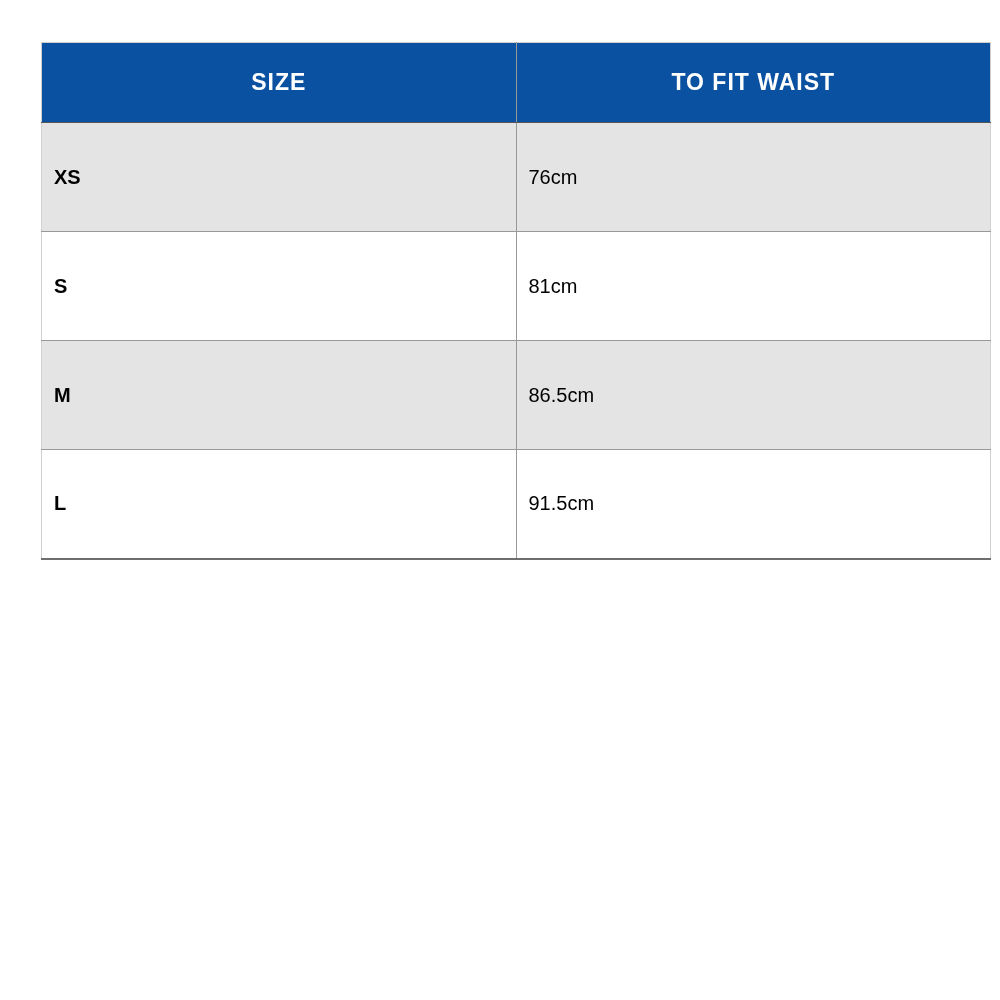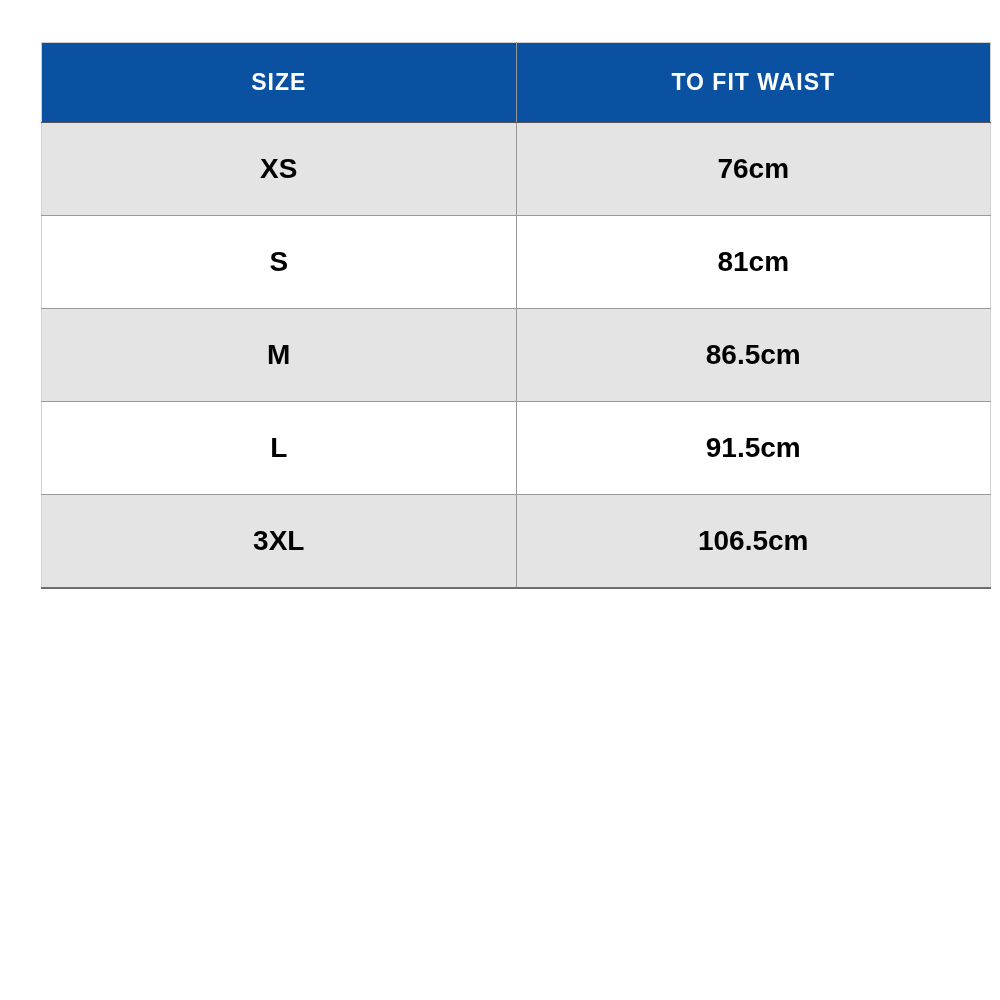--- a/index.html
+++ b/index.html
@@ -41,34 +41,34 @@
     font-size: 23px;
     font-weight: bold;
     letter-spacing: 1px;
     text-align: center;
     vertical-align: middle;
     border-right: 1px solid var(--grid-line);
     border-bottom: 1px solid #555555;
   }
   table.size-chart th:last-child { border-right: none; }
   table.size-chart td {
-    height: 93px;
-    font-size: 28px;
+    height: 109px;
+    font-size: 20px;
     color: var(--cell-text);
-    text-align: center;
+    text-align: left;
     vertical-align: middle;
     border-right: 1px solid var(--grid-line);
     border-bottom: 1px solid var(--grid-line);
   }
   table.size-chart td:last-child { border-right: none; }
   table.size-chart tr:last-child td { border-bottom: none; }
   table.size-chart tr:nth-child(odd) td { background: var(--row-alt-bg); }
   table.size-chart tr:nth-child(even) td { background: var(--row-bg); }
   td.size-cell { font-weight: bold; }
-  td.waist-cell { font-weight: bold; }
+  td.waist-cell { font-weight: normal; }
 </style>
 </head>
 <body>
 
 <div class="chart-wrap">
   <table class="size-chart">
     <thead>
       <tr>
         <th>SIZE</th>
         <th>TO FIT WAIST</th>
@@ -84,19 +84,15 @@
         <td class="waist-cell">81cm</td>
       </tr>
       <tr>
         <td class="size-cell">M</td>
         <td class="waist-cell">86.5cm</td>
       </tr>
       <tr>
         <td class="size-cell">L</td>
         <td class="waist-cell">91.5cm</td>
       </tr>
-      <tr>
-        <td class="size-cell">3XL</td>
-        <td class="waist-cell">106.5cm</td>
-      </tr>
     </tbody>
   </table>
 </div>
 
 </body></html>

